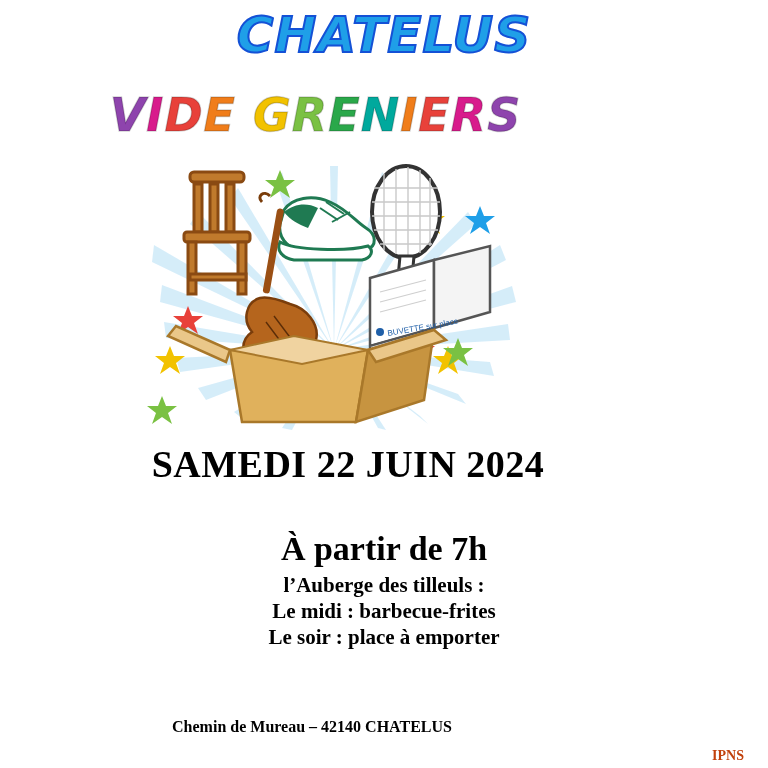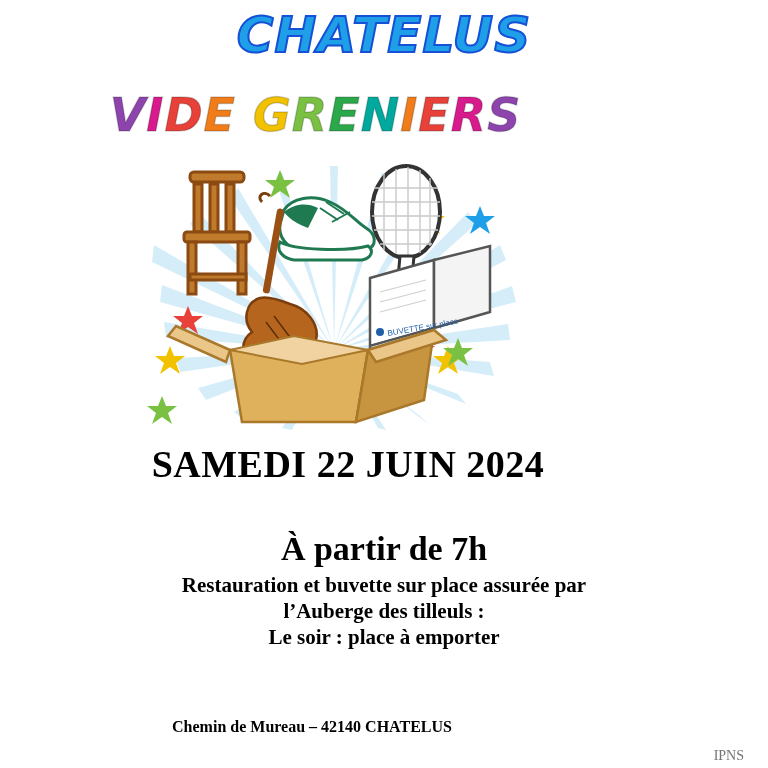--- a/index.html
+++ b/index.html
@@ -113,23 +113,23 @@
     font-family: "Liberation Serif", serif;
     font-weight: bold;
     font-size: 16px;
     color: #000;
   }
   .ipns {
     position: absolute;
     top: 748px;
     right: 24px;
     font-family: "Liberation Serif", serif;
-    font-weight: normal;
+    font-weight: bold;
     font-size: 14px;
-    color: #737373;
+    color: #c2410c;
   }
 </style>
 </head>
 <body>
 
 <div class="poster">
 
   <div class="title-main" style="color: rgb(31, 159, 232);">CHATELUS</div>
 
   <div class="title-sub" id="subtitle"><span style="color: rgb(142, 68, 173);">V</span><span style="color: rgb(216, 27, 140);">I</span><span style="color: rgb(232, 65, 58);">D</span><span style="color: rgb(240, 125, 26);">E</span><span style="color: rgb(0, 0, 0);">&nbsp;</span><span style="color: rgb(242, 194, 0);">G</span><span style="color: rgb(122, 193, 67);">R</span><span style="color: rgb(42, 168, 74);">E</span><span style="color: rgb(0, 169, 157);">N</span><span style="color: rgb(240, 125, 26);">I</span><span style="color: rgb(232, 65, 58);">E</span><span style="color: rgb(216, 27, 140);">R</span><span style="color: rgb(142, 68, 173);">S</span></div>
@@ -246,21 +246,21 @@
         <polygon points="234,200 300,180 312,190 242,212" fill="#eac789" stroke="#a9782a" stroke-width="2.5"></polygon>
         <polygon points="96,200 160,186 234,200 168,214" fill="#f0d3a0" stroke="#a9782a" stroke-width="2"></polygon>
       </g>
     </svg>
   </div>
 
   <div class="date-line">SAMEDI 22 JUIN 2024</div>
   <div class="time-line">À partir de 7h</div>
 
   <div class="info">
-    <div>Restauration et buvette sur place assurée par</div>
     <div>l’Auberge des tilleuls :</div>
+    <div>Le midi : barbecue-frites</div>
     <div>Le soir : place à emporter</div>
   </div>
 
   <div class="address">Chemin de Mureau – 42140 CHATELUS</div>
   <div class="ipns">IPNS</div>
 
 </div>
 
 </body></html>

